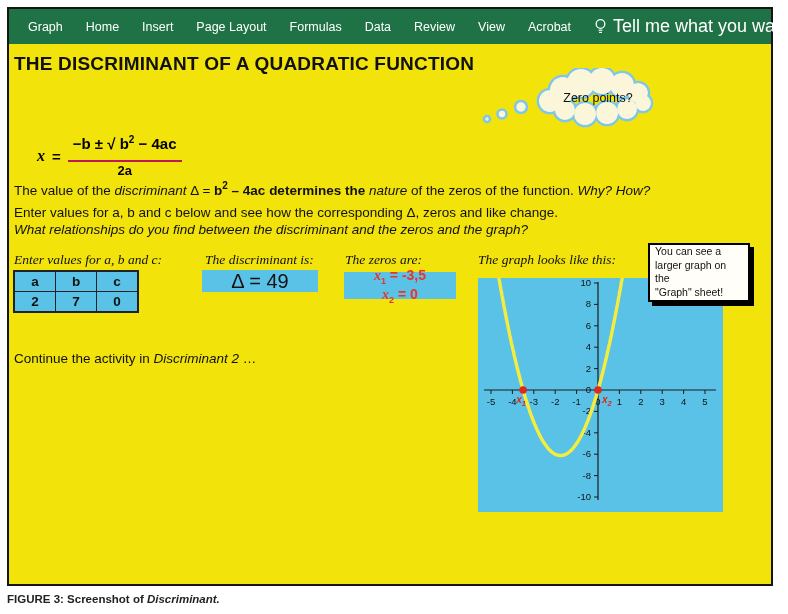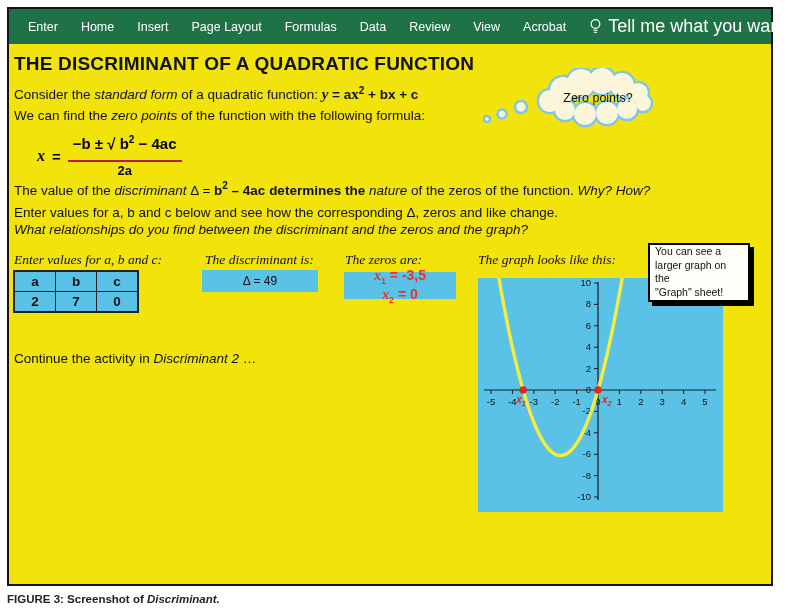--- a/index.html
+++ b/index.html
@@ -14,38 +14,38 @@
   .bodyline{font-size:13.5px;color:#111;}
   .math{font-weight:bold;}
   .mvar{font-family:"Liberation Serif",serif;font-style:italic;font-weight:bold;font-size:15px;}
   sup{font-size:10px;}
   .frac{display:inline-flex;flex-direction:column;align-items:center;vertical-align:middle;}
   .frac .num{border-bottom:2px solid #be185d;padding:0 5px 8px 5px;font-weight:bold;font-size:15px;}
   .frac .den{font-weight:bold;font-size:13px;padding-top:1px;}
   .seriflabel{font-family:"Liberation Serif",serif;font-style:italic;font-weight:normal;font-size:13.5px;color:#111;white-space:nowrap;}
   table.abc{border-collapse:collapse;border:2px solid #222;}
   table.abc td{width:40px;height:19px;text-align:center;border:1px solid #222;background:#5BC2E7;font-size:13.5px;font-weight:600;color:#111;padding:0;}
-  .discbox{width:116px;height:22px;background:#5BC2E7;display:flex;align-items:center;justify-content:center;font-size:12px;color:#111;}
+  .discbox{width:116px;height:22px;background:#5BC2E7;display:flex;align-items:center;justify-content:center;font-size:20px;color:#111;}
   .zerosbox{width:112px;height:27px;background:#5BC2E7;display:flex;flex-direction:column;align-items:center;justify-content:center;font-size:14px;color:#E9332B;font-weight:bold;}
   .zerosbox .zvar{font-family:"Liberation Serif",serif;font-style:italic;}
   .zerosbox sub{font-size:9px;}
   .graphbox{width:245px;height:234px;background:#5BC2E7;}
   .callout{width:88px;background:#fffef8;border:2px solid #000;box-shadow:4px 4px 0 #000;font-size:10.5px;line-height:1.3;color:#111;padding:0 5px;white-space:pre-line;}
   .caption{position:absolute;left:7px;top:593px;font-size:11.5px;color:#222;}
   .caption .cap-label{font-weight:bold;}
   .caption .cap-italic{font-style:italic;}
   svg text{font-family:"Liberation Sans",sans-serif;}
 </style>
 </head>
 <body>
 
 <div class="frame">
 
   <div class="ribbon">
-    <span class="tab">Enter</span>
+    <span class="tab">Graph</span>
     <span class="tab">Home</span>
     <span class="tab">Insert</span>
     <span class="tab">Page Layout</span>
     <span class="tab">Formulas</span>
     <span class="tab">Data</span>
     <span class="tab">Review</span>
     <span class="tab">View</span>
     <span class="tab">Acrobat</span>
     <span class="tellme">
       <svg width="13" height="17" viewBox="0 0 13 17">
@@ -54,24 +54,20 @@
         <line x1="5.1" y1="14.4" x2="7.9" y2="14.4" stroke="#ffffff" stroke-width="1.2"></line>
       </svg>
       <span>Tell me what you want to do...</span>
     </span>
   </div>
 
   <div class="content">
 
     <div class="abs title">THE DISCRIMINANT OF A QUADRATIC FUNCTION</div>
 
-    <div class="abs bodyline" style="left:5px;top:40px;">
-      <span>Consider the </span><i>standard form</i><span> of a quadratic function:  </span>
-      <span class="math"><span class="mvar">y</span><span> = a</span><span class="mvar" style="font-style:normal">x</span><sup>2</sup><span> + bx + c</span></span>
-    </div>
 
     <svg class="abs" style="left:462px;top:24px;" width="204" height="60" viewBox="0 0 204 60">
       <g stroke="#7FC7EA" stroke-width="2.6" fill="#FBF6DA">
         <circle cx="16" cy="51" r="3"></circle>
         <circle cx="31" cy="46" r="4.5"></circle>
         <circle cx="50" cy="39" r="6"></circle>
         <circle cx="79" cy="33" r="12"></circle>
         <circle cx="92" cy="22" r="14"></circle>
         <circle cx="110" cy="15" r="15"></circle>
         <circle cx="131" cy="13" r="14"></circle>
@@ -92,23 +88,20 @@
           <circle cx="167" cy="25" r="9.8"></circle>
         <circle cx="172" cy="35" r="7.8"></circle>
           <circle cx="156" cy="41" r="9.8"></circle>
           <circle cx="136" cy="45" r="10.8"></circle>
         <circle cx="114" cy="46" r="10.8"></circle>
           <circle cx="94" cy="42" r="9.8"></circle>
       </g>
       <text x="127" y="34" text-anchor="middle" font-size="12.5" fill="#111" id="cloud-text">Zero points?</text>
     </svg>
 
-    <div class="abs bodyline" style="left:5px;top:64px;">
-      <span>We can find the </span><i>zero points</i><span> of the function with the following formula:</span>
-    </div>
 
     <div class="abs" style="left:28px;top:90px;display:flex;align-items:center;gap:7px;">
       <span class="mvar" style="font-size:16px;">x</span>
       <span style="font-weight:bold;font-size:15px;">=</span>
       <span class="frac">
         <span class="num"><span>−b ± √ b</span><sup>2</sup><span> − 4ac</span></span>
         <span class="den">2a</span>
       </span>
     </div>
 

